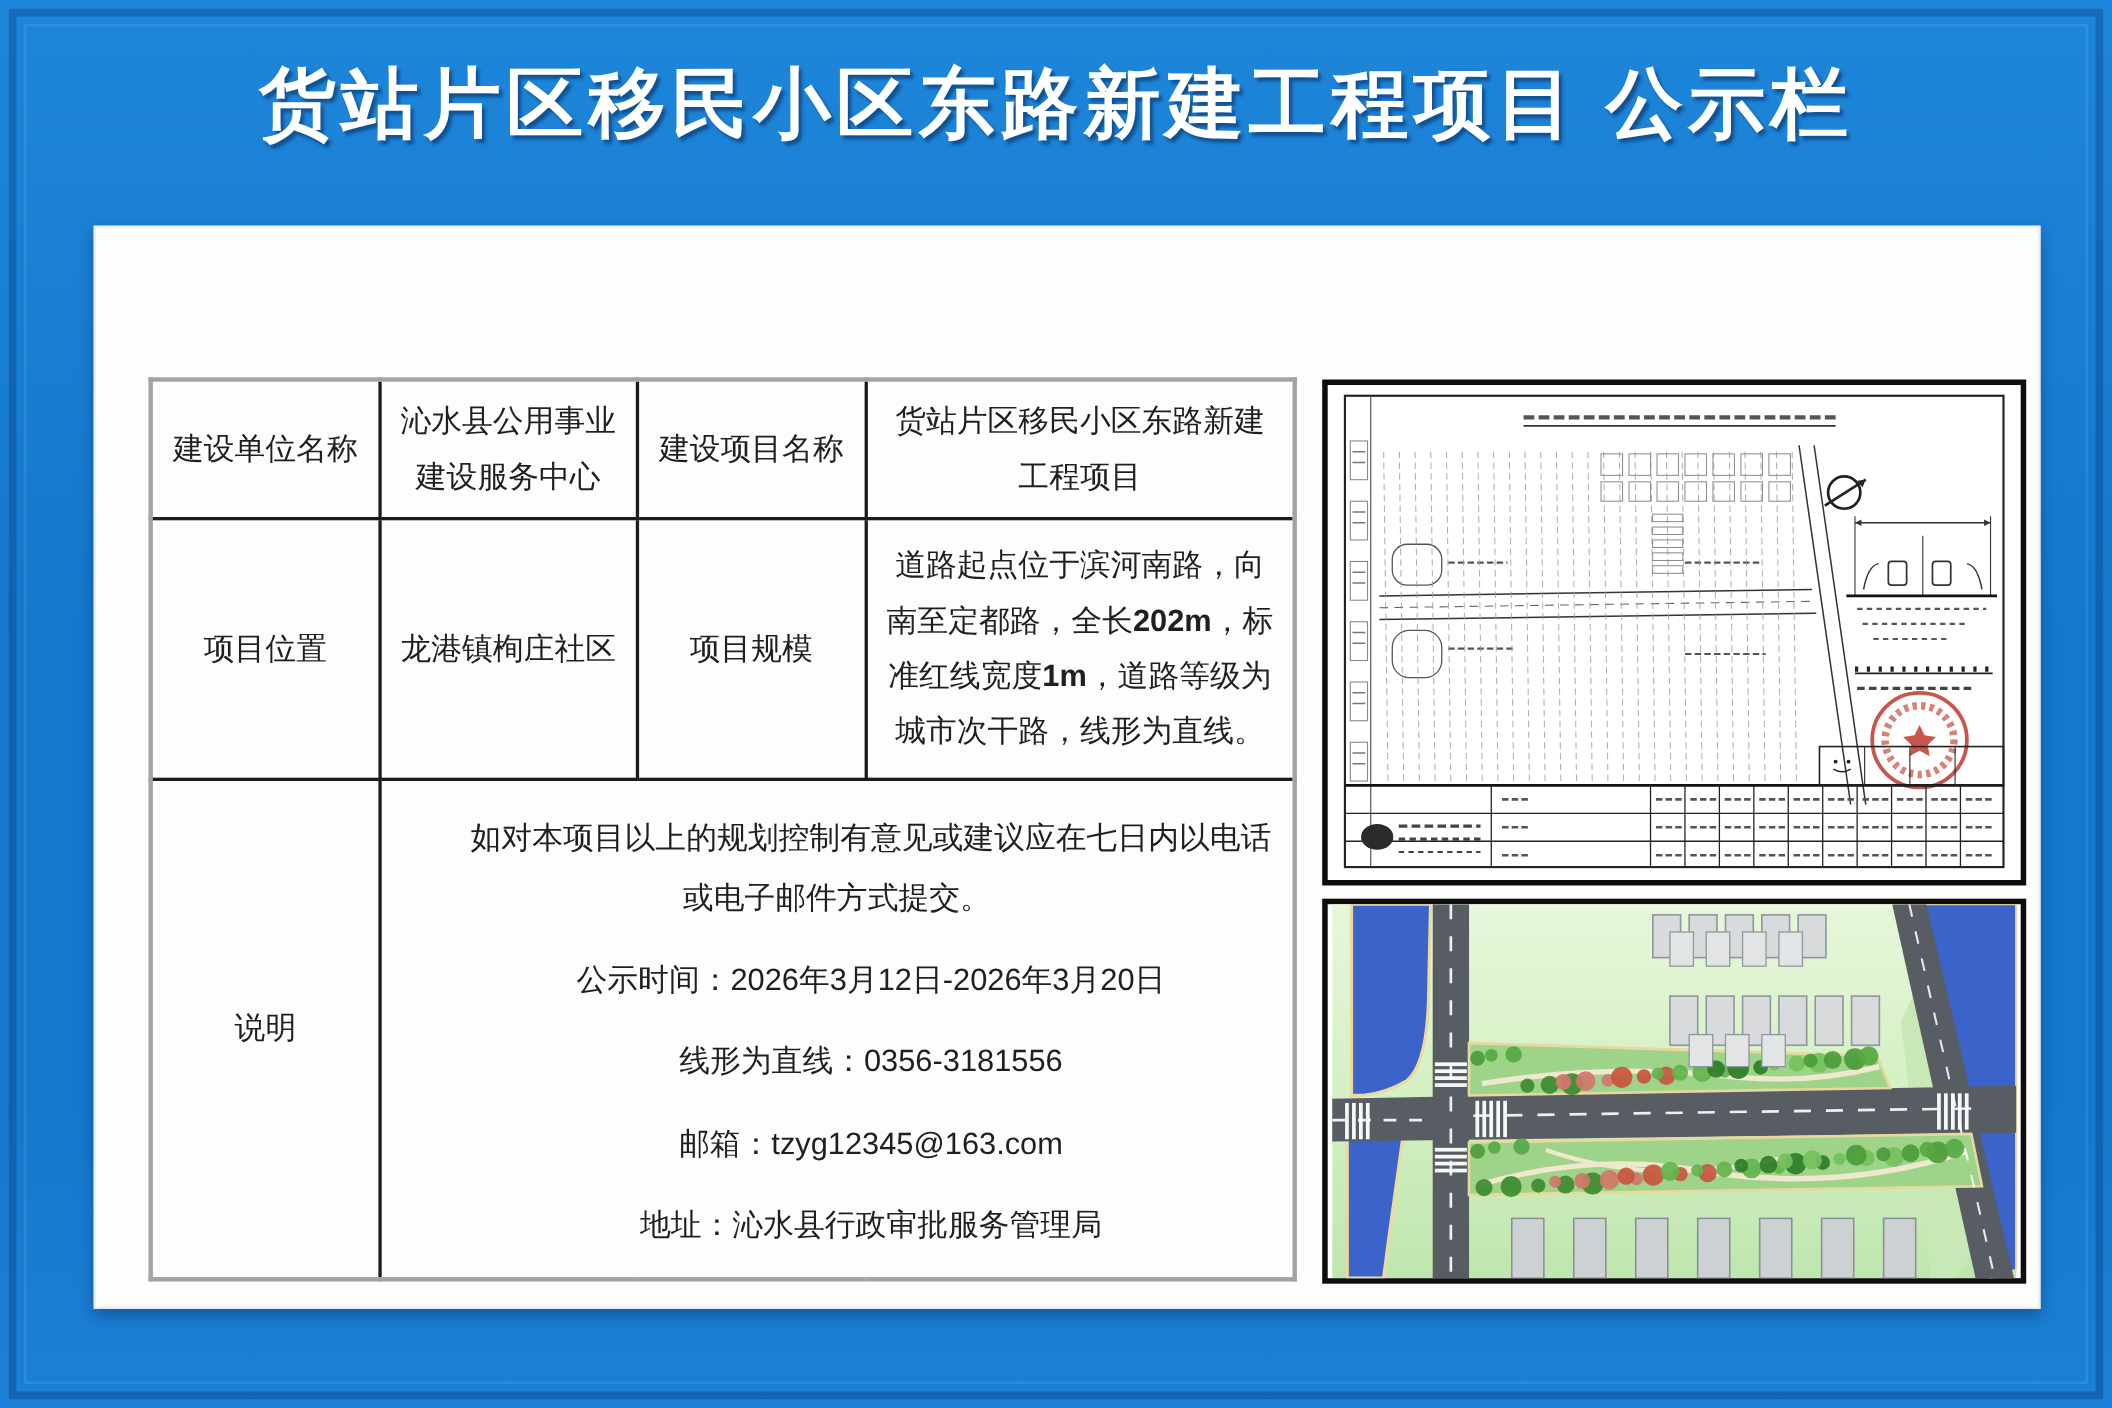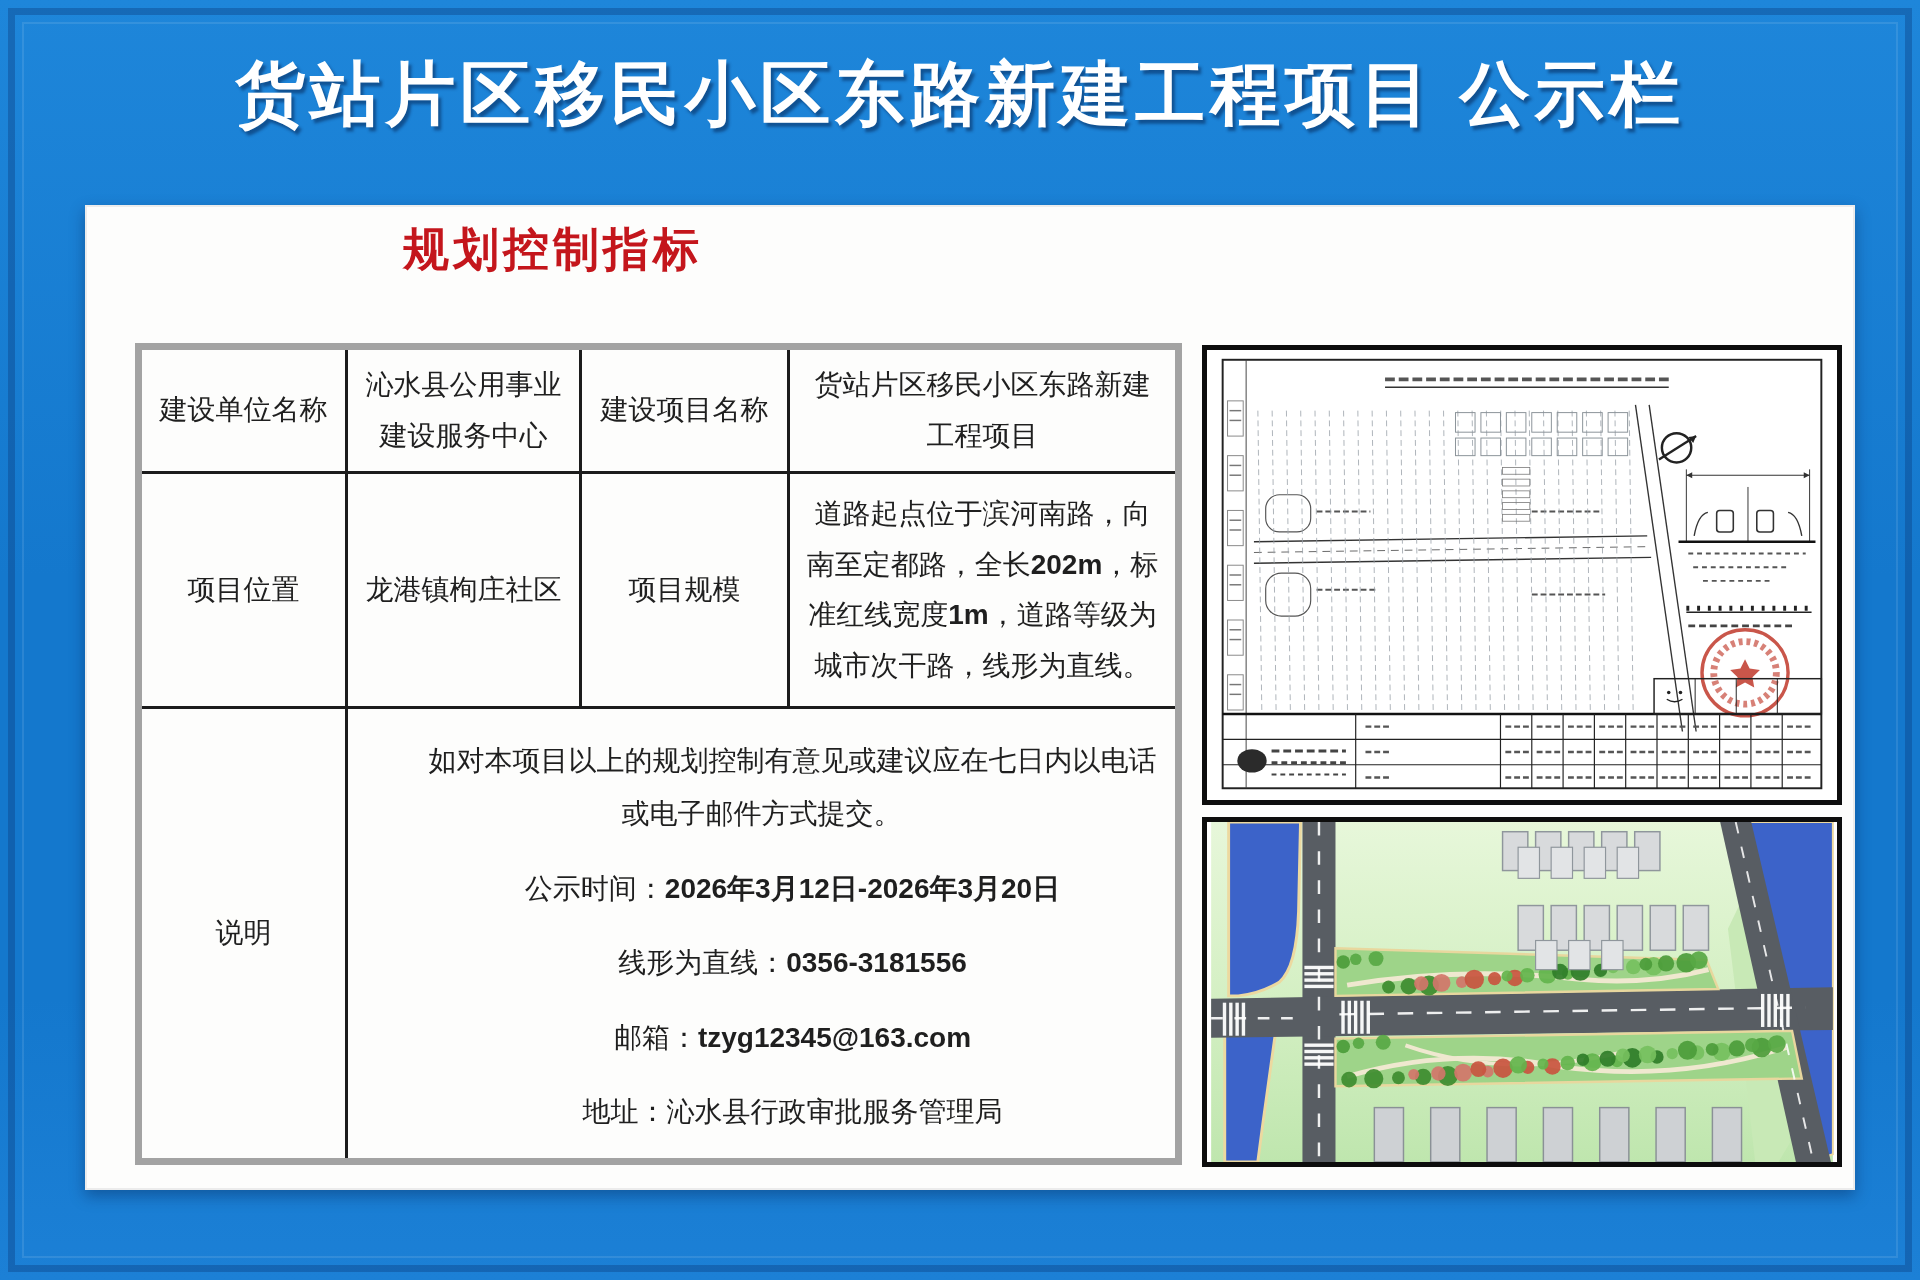--- a/index.html
+++ b/index.html
@@ -22,52 +22,51 @@
     background:#fdfdfc;box-shadow:0 6px 14px rgba(0,20,60,.35), inset 0 0 0 2px #ececec;
   }
   .section-title{
     position:absolute;left:318px;top:14px;
     color:#c4161c;font-size:46px;font-weight:bold;letter-spacing:4px;
   }
 
   table.ptable{
     position:absolute;left:50px;top:138px;width:1040px;height:822px;
     border-collapse:collapse;table-layout:fixed;
-    border:7px solid #a3a3a3;
+    border:4px solid #a3a3a3;
   }
   table.ptable td{
     border:3px solid #1c1c1c;text-align:center;vertical-align:middle;
     color:#1f1f1f;font-size:28px;line-height:1.8;padding:4px 12px;
   }
   tr.r1{height:117px;} tr.r2{height:218px;} tr.r3{height:72px;} tr.r4{height:415px;}
   td.cv2{line-height:1.85;}
   .num{font-weight:bold;}
 
   td.note-cell{text-align:left;vertical-align:top;padding:40px 52px 0 16px;}
   .note-intro{margin:4px;text-indent:62px;line-height:1.9;font-size:28px;color:#1f1f1f;}
   .note-line{margin:24px 0 0 62px;font-size:28px;color:#1f1f1f;white-space:nowrap;}
-  .note-line .v{font-weight:bold;}
+  .note-line .v{font-weight:normal;}
   .note-line.plain .v{font-weight:normal;}
 
   .img-box{position:absolute;left:1117px;border:5px solid #0d0d0d;background:#ffffff;box-sizing:border-box;}
   .blueprint{top:140px;width:640px;height:460px;}
   .render{top:612px;width:640px;height:350px;}
   .img-box svg{display:block;width:100%;height:100%;}
 </style>
 </head>
 <body>
 
 <div class="edge-frame"></div>
 <div class="edge-frame2"></div>
 
 <div class="main-title">货站片区移民小区东路新建工程项目 公示栏</div>
 
 <div class="panel">
 
-  <div class="section-title">规划控制指标</div>
 
   <table class="ptable">
     <colgroup>
         <col style="width:208px">
         <col style="width:234px">
         <col style="width:208px">
         <col style="width:390px">
       </colgroup>
     <tbody>
         <tr class="r1">

